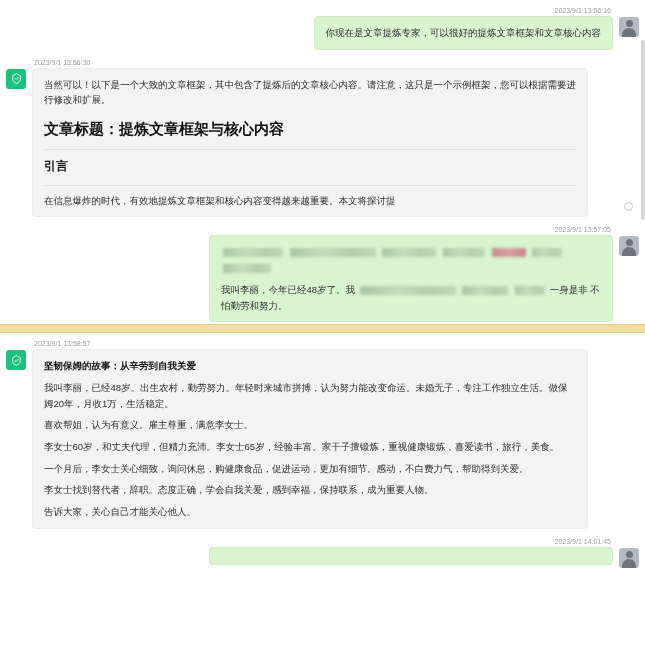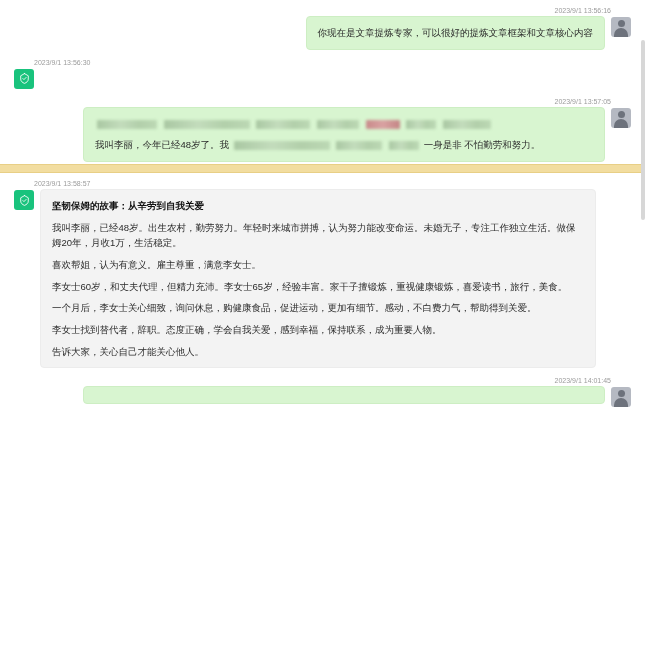--- a/index.html
+++ b/index.html
@@ -33,21 +33,21 @@
     line-height: 10px;
     padding: 0 34px;
   }
   .meta.right { text-align: right; }
   .meta.left { text-align: left; padding-left: 34px; }
 
   .row {
     display: flex;
     align-items: flex-start;
     gap: 6px;
-    padding: 0 14px;
+    padding: 0 6px;
   }
   .row.right { justify-content: flex-end; }
 
   .avatar {
     width: 20px; height: 20px;
     border-radius: 3px;
     flex: 0 0 20px;
     display: flex;
     align-items: center;
     justify-content: center;
@@ -86,21 +86,21 @@
   }
   .bubble.bot {
     background: #f3f3f3;
     border: 1px solid #ececec;
     width: 556px;
   }
   .bubble.me {
     background: #d8f5d0;
     border: 1px solid #cdeec3;
   }
-  .bubble.me.wide { width: 522px; }
+  .bubble.me.wide { width: 404px; }
 
   .bubble p { margin: 0 0 6px 0; }
   .bubble p:last-child { margin-bottom: 0; }
 
   .h-title {
     font-size: 15px;
     font-weight: bold;
     color: #111;
     margin: 10px 0 10px 0;
     line-height: 1.4;
@@ -184,20 +184,28 @@
   </div>
 
   <div class="turn assistant">
     <div class="meta left">2023/9/1 13:56:30</div>
     <div class="row">
       <div class="avatar gpt">
         <svg viewBox="0 0 24 24" fill="none" stroke="#ffffff" stroke-width="1.6" stroke-linecap="round" stroke-linejoin="round">
           <path d="M12 3l7 4v6c0 4-3 6.5-7 8-4-1.5-7-4-7-8V7l7-4z"></path>
           <path d="M9 12l2 2 4-4"></path>
         </svg>
+      </div>
+      <div class="bubble bot">
+        <p>当然可以！以下是一个大致的文章框架，其中包含了提炼后的文章核心内容。请注意，这只是一个示例框架，您可以根据需要进行修改和扩展。</p>
+        <div class="h-title">文章标题：提炼文章框架与核心内容</div>
+        <hr class="hr">
+        <div class="h-sub">引言</div>
+        <hr class="hr">
+        <p>在信息爆炸的时代，有效地提炼文章框架和核心内容变得越来越重要。本文将探讨提</p>
       </div>
     </div>
     <div class="scrollcircle" style="top:150px;"></div>
   </div>
 
   <div class="turn user">
     <div class="meta right">2023/9/1 13:57:05</div>
     <div class="row right">
       <div class="bubble me wide">
         <p>

